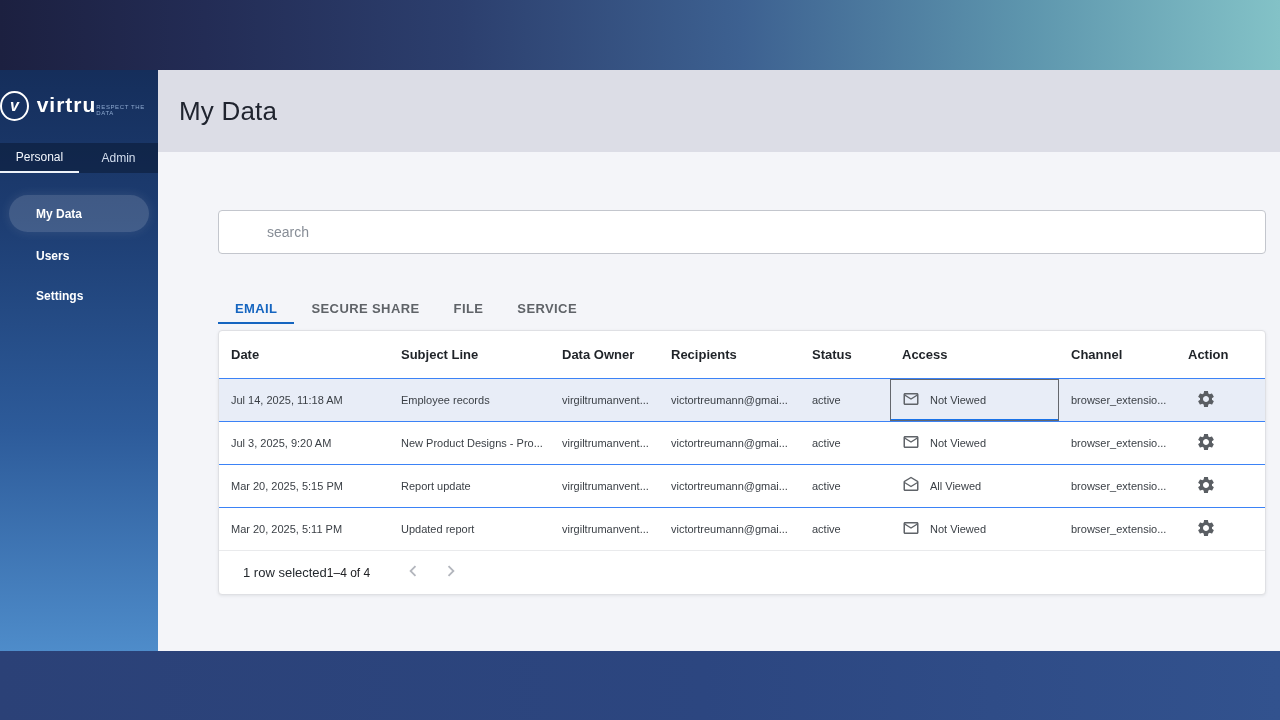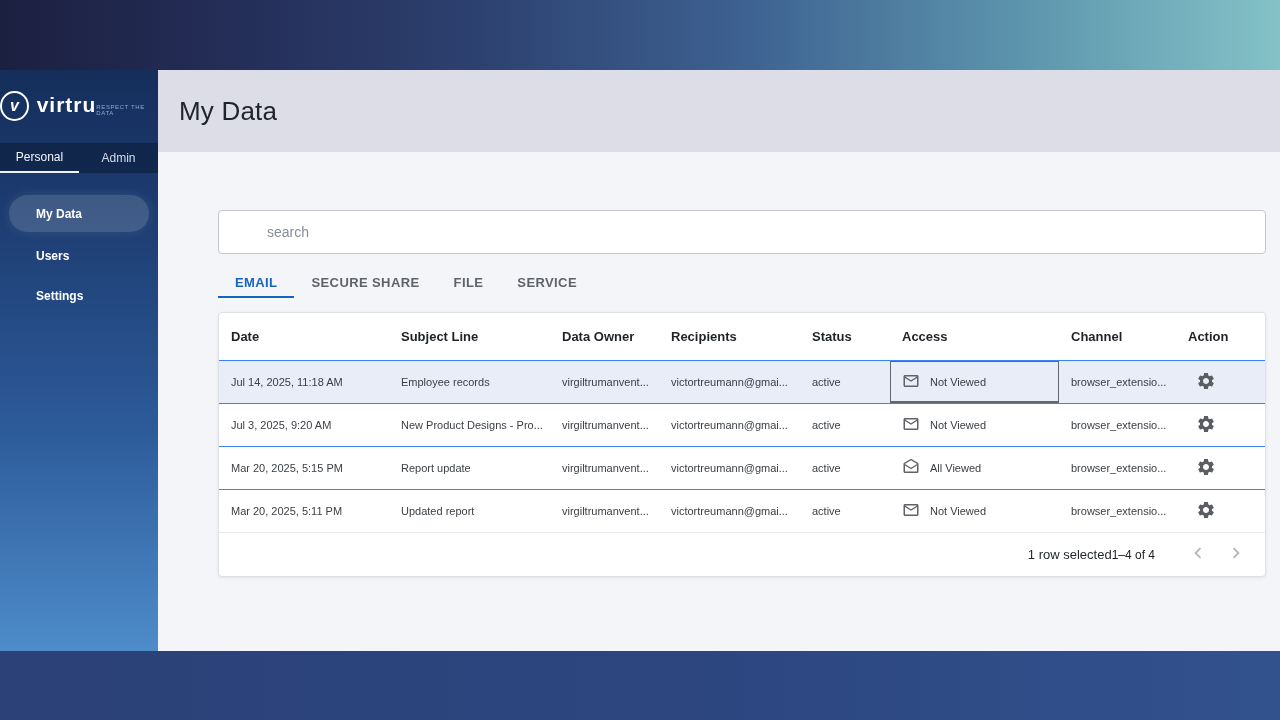--- a/index.html
+++ b/index.html
@@ -65,30 +65,30 @@
   .search-box {
     width:100%; height:44px; background:#fff;
     border:1px solid #c3c6cd; border-radius:4px;
     display:flex; align-items:center;padding-left:30px;
   }
   .search-box input {
     width:100%; height:100%; border:none; outline:none; background:transparent;
     padding:0 18px; font-size:14px; color:#3c4043; font-family:"Liberation Sans",sans-serif;
   }
   .search-box input::placeholder { color:#878d96; }
-  .tabs-row { display:flex; margin-top:15px; }
+  .tabs-row { display:flex; margin-top:41px; }
   .ctab {
     padding:0 17px; height:29px; display:flex; align-items:center;
     font-size:13px; font-weight:700; letter-spacing:.4px;
     color:#5f6368; cursor:pointer; border-bottom:2px solid transparent;
   }
   .ctab.active { color:#1565c0; border-bottom-color:#1565c0; }
   
   .card {
-    margin-top:14px; background:#fff;
+    margin-top:6px; background:#fff;
     border:1px solid #dfe0e4; border-radius:4px;
     box-shadow:0 1px 3px rgba(60,64,67,.10);
     overflow:hidden;
   }
   .trow {
     display:grid;
     grid-template-columns:170px 161px 109px 141px 90px 169px 117px 89px;
     align-items:stretch;
   }
   .trow > div { display:flex; align-items:center; padding-left:12px; overflow:hidden; white-space:nowrap; }
@@ -98,21 +98,21 @@
   .drow.selected { background:#e8edf7; }
   .access-cell { gap:10px; }
   .access-cell svg { flex:none; }
   .cell-focus {
     box-shadow:inset 0 0 0 1px #64676d, inset 0 -2px 0 #1a73e8;
   }
   .action-cell { padding-left:20px !important; }
   .gear-btn { background:none; border:none; cursor:pointer; display:flex; align-items:center; padding:0; }
   .tfoot {
     height:44px; border-top:1px solid #e9eaec;
-    display:flex; align-items:center; justify-content:flex-end;
+    display:flex; align-items:center; justify-content:flex-start;
     padding:0 10px 0 24px;
   }
   .tfoot .sel { font-size:13px; color:#24292e; }
   .pager { display:flex; align-items:center; }
   .pager .range { font-size:12px; color:#202124; margin-right:24px; }
   .page-btn { background:none; border:none; cursor:pointer; display:flex; align-items:center; padding:0 8px; }
 </style>
 </head>
 <body>
 

